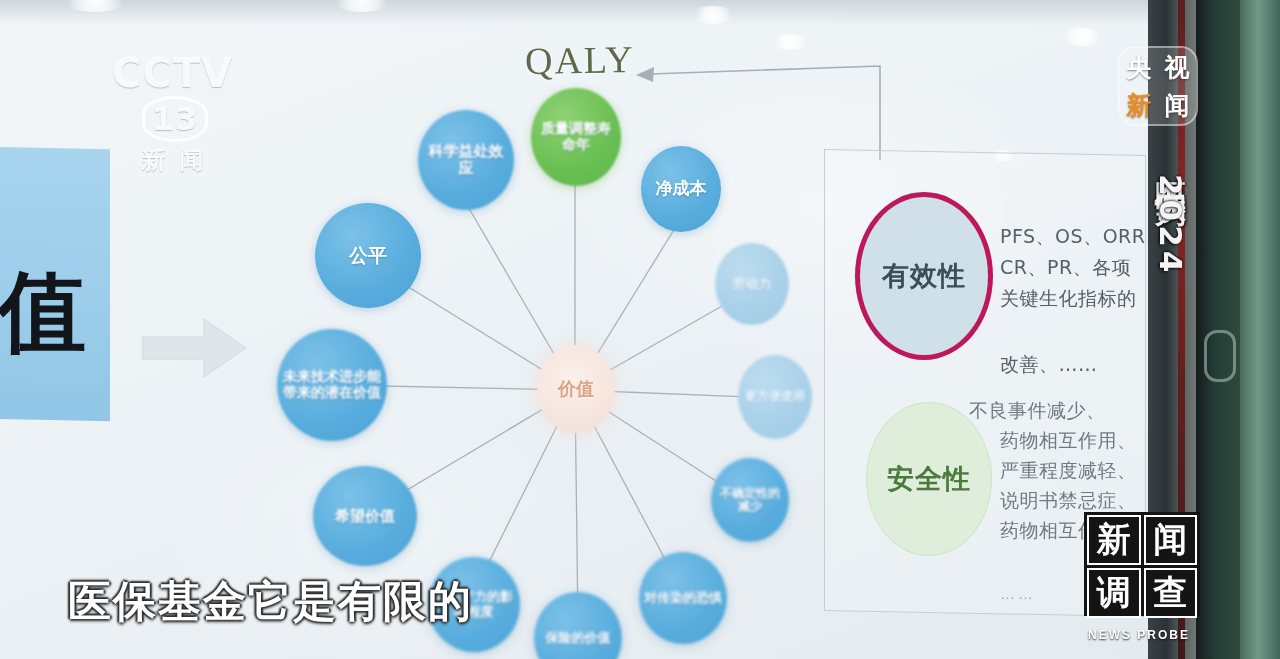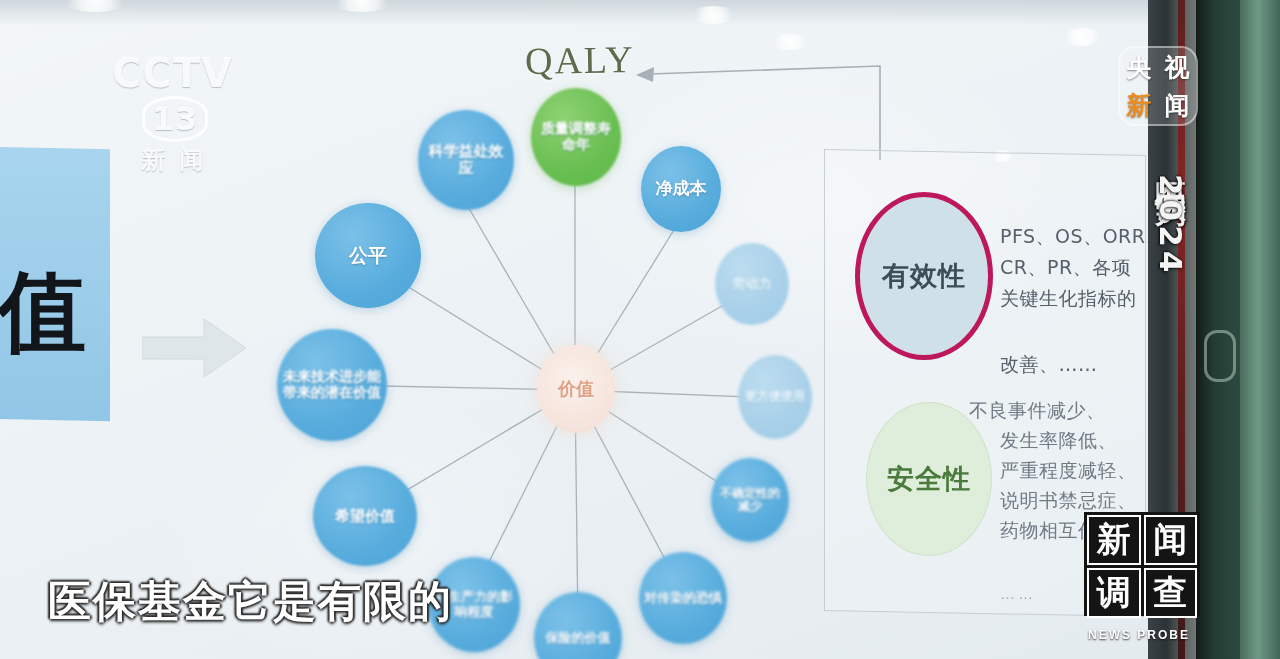--- a/index.html
+++ b/index.html
@@ -90,21 +90,21 @@
         letter-spacing:4px;text-shadow:1px 1px 3px rgba(0,0,0,.85),-1px 0 2px rgba(0,0,0,.6);}
 
   .probe{position:absolute;left:1084px;top:512px;width:122px;}
   .probe-grid{display:grid;grid-template-columns:1fr 1fr;grid-template-rows:1fr 1fr;
         width:110px;height:98px;background:#141414;gap:3px;padding:3px;}
   .probe-grid span{background:#141414;color:#fff;display:flex;align-items:center;justify-content:center;
         font-family:"DejaVu Sans",sans-serif;font-size:34px;font-weight:700;border:2px solid #fff;}
   .probe-en{margin-top:12px;width:110px;text-align:center;font-size:12px;font-weight:700;color:#fff;
         letter-spacing:2px;font-family:"Liberation Sans",sans-serif;text-shadow:0 1px 2px rgba(0,0,0,.8);}
 
-  .subtitle{position:absolute;left:0;top:573px;width:1148px;text-align:left;padding-left:48px;
+  .subtitle{position:absolute;left:0;top:573px;width:1148px;text-align:left;padding-left:68px;
         box-sizing:border-box;font-family:"DejaVu Sans",sans-serif;font-size:43px;font-weight:700;
         color:#ffffff;letter-spacing:2px;
         text-shadow:-2px 0 2px #2b2b2b,2px 0 2px #2b2b2b,0 -2px 2px #2b2b2b,0 2px 3px #2b2b2b;}
 </style>
 </head>
 <body>
 
 <div id="stage">
 
   <div class="wall"></div>
@@ -206,21 +206,21 @@
   </div>
   <div class="panel-text" style="left:1000px;top:224px;">PFS、OS、ORR、</div>
   <div class="panel-text" style="left:1000px;top:255px;">CR、PR、各项</div>
   <div class="panel-text" style="left:1000px;top:286px;">关键生化指标的</div>
   <div class="panel-text" style="left:1000px;top:315px;margin-top:37px;">改善、……</div>
 
   <div class="oval saf" style="left:866px;top:402px;width:124px;height:152px;">
     <span>安全性</span>
   </div>
   <div class="panel-text dim" style="left:969px;top:398px;">不良事件减少、</div>
-  <div class="panel-text dim" style="left:1000px;top:428px;">发生率降低、</div>
+  <div class="panel-text dim" style="left:1000px;top:428px;">药物相互作用、</div>
   <div class="panel-text dim" style="left:1000px;top:458px;">严重程度减轻、</div>
   <div class="panel-text dim" style="left:1000px;top:488px;">说明书禁忌症、</div>
   <div class="panel-text dim" style="left:1000px;top:518px;">药物相互作用</div>
   <div class="dots" style="left:1000px;top:585px;">……</div>
 
   <div class="right-panel"></div>
   <div class="red-strip"></div>
   <div class="door-dark"></div>
   <div class="door-edge"></div>
   <div class="door-handle"></div>

